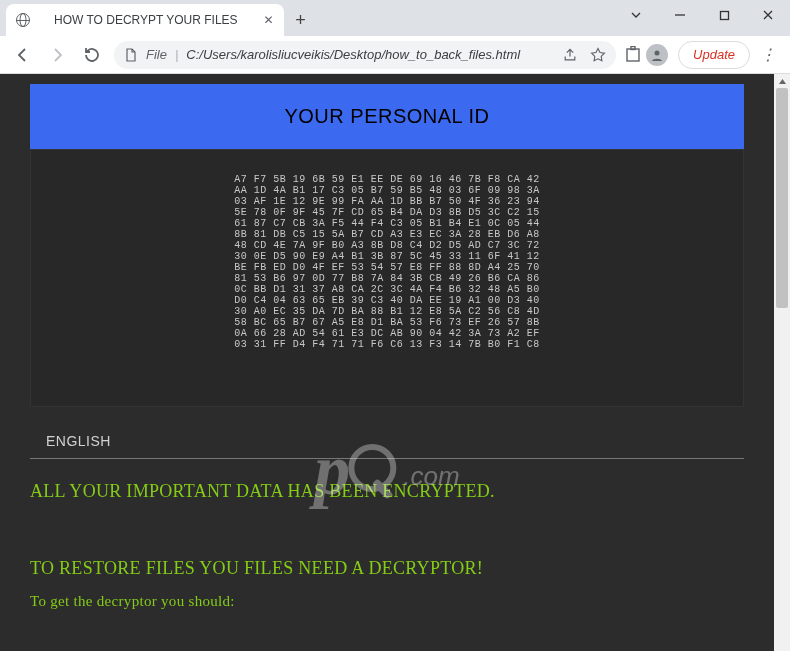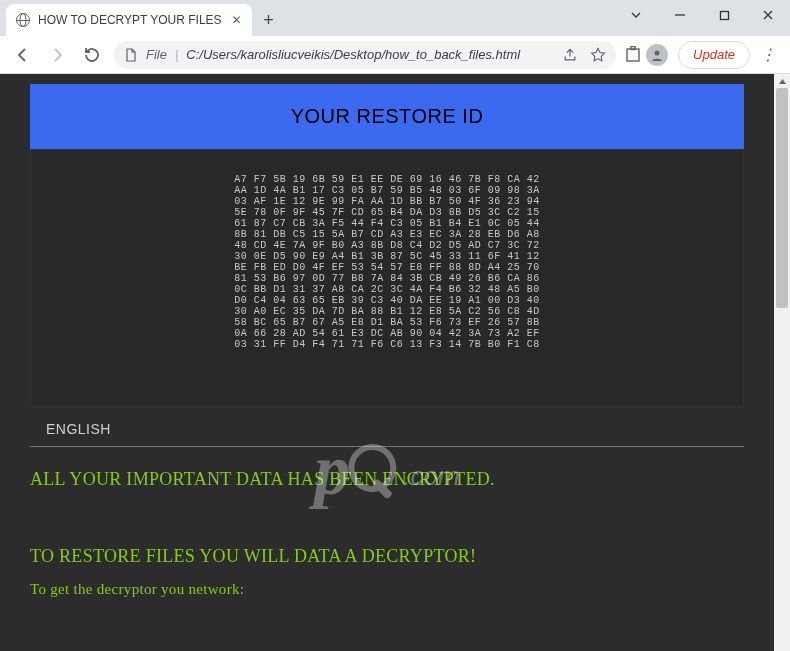--- a/index.html
+++ b/index.html
@@ -1,20 +1,20 @@
 <!DOCTYPE html>
 <html><head>
 <meta charset="utf-8">
 <style>
 * { margin:0; padding:0; box-sizing:border-box; font-family:"Segoe UI",Arial,sans-serif; }
 body { width:790px; height:651px; background:#fff; overflow:hidden; position:relative; }
 
 
 .titlebar { height:36px; background:#dee1e6; display:flex; align-items:flex-end; padding-left:6px; }
-.tab { display:flex; align-items:center; height:32px; background:#fff; border-radius:8px 8px 0 0; padding:0 8px 0 10px; min-width:210px; gap:8px; font-size:12px; color:#3c4043; }
+.tab { display:flex; align-items:center; height:32px; background:#fff; border-radius:8px 8px 0 0; padding:0 8px 0 10px; min-width:210px; gap:24px; font-size:12px; color:#3c4043; }
 .tab .globe { width:14px; height:14px; border:1.3px solid #5f6368; border-radius:50%; position:relative; }
 .tab .globe::before{content:"";position:absolute;left:50%;top:-1px;bottom:-1px;width:5px;border:1px solid #5f6368;border-radius:50%;transform:translateX(-50%);}
 .tab .globe::after{content:"";position:absolute;left:-1px;right:-1px;top:50%;height:1px;background:#5f6368;}
 .tab .tabx { margin-left:auto; width:14px; height:14px; display:flex; align-items:center; justify-content:center; color:#5f6368; font-size:12px; }
 .newtab { width:26px; height:26px; display:flex; align-items:center; justify-content:center; color:#444; font-size:18px; margin-left:4px; margin-bottom:3px; border-radius:50%; }
 .wincontrols { position:absolute; right:0; top:0; height:30px; display:flex; align-items:center; }
 .wincontrols div { width:44px; height:30px; display:flex; align-items:center; justify-content:center; }
 .wc-chev svg,.wc-min svg,.wc-max svg,.wc-close svg{stroke:#333;stroke-width:1.3;fill:none;}
 
 .toolbar { height:38px; background:#fff; display:flex; align-items:center; padding:0 8px; gap:4px; border-bottom:1px solid #dadce0;font-style:italic; }
@@ -33,21 +33,21 @@
 .viewport { position:absolute; left:0; right:0; top:74px; bottom:0; background:#fff; display:flex; }
 .page { position:relative; flex:1; background:#2c2c2c; color:#ccc; padding:10px 30px 0 30px; overflow:hidden; }
 .scrollbar { width:16px; background:#f1f1f1; position:relative; }
 .scrollbar .thumb{position:absolute;left:2px;right:2px;top:14px;height:220px;background:#c1c1c1;border-radius:2px;}
 .scrollbar .arr{position:absolute;left:0;right:0;height:14px;display:flex;align-items:center;justify-content:center;}
 .scrollbar .arr.up{top:0;}
 .scrollbar .arr svg{fill:#666;}
 
 .id-banner{height:65px;background:#3b6af0;color:#000;display:flex;align-items:center;justify-content:center;font-family:Georgia,'Times New Roman',serif;font-size:20px;letter-spacing:.5px;}
 .hexblock{background:#282828;border:1px solid #333;margin-top:0;padding:24px 0 56px 0;font-family:Consolas,'Courier New',monospace;font-size:10px;line-height:11px;color:#c9c9c9;text-align:center;white-space:pre;letter-spacing:0.5px;}
-.langbar{margin-top:8px;padding:6px 0 8px 16px;border-bottom:1px solid #777;font-family:Georgia,serif;font-size:14px;color:#d0d0d0;letter-spacing:.5px;}
+.langbar{margin-top:20px;padding:6px 0 8px 16px;border-bottom:1px solid #777;font-family:Georgia,serif;font-size:14px;color:#d0d0d0;letter-spacing:.5px;}
 .msg{font-family:Georgia,'Times New Roman',serif;color:#84cc16;font-size:18px;margin-top:22px;letter-spacing:.3px;}
 .msg.small{font-size:15px;margin-top:14px;}
 .msg.tiny{font-size:13px;margin-top:10px;}
 
 
 .wm{position:absolute;left:50%;top:355px;transform:translate(-50%,0);pointer-events:none;opacity:.32;display:flex;align-items:center;color:#fff;font-style:italic;z-index:9;}
 .wm .p{font-family:Georgia,serif;font-size:72px;font-weight:bold;}
 .wm .mag{width:58px;height:58px;position:relative;margin:0 -10px 0 -6px;}
 .wm .mag::before{content:"";position:absolute;left:4px;top:2px;width:36px;height:36px;border:6px solid #fff;border-radius:50%;}
 .wm .mag::after{content:"";position:absolute;left:34px;top:36px;width:8px;height:22px;background:#fff;transform:rotate(-45deg);border-radius:3px;}
@@ -138,21 +138,21 @@
   <div class="update-btn">
       <span>Update</span>
     </div>
   <div class="menu-dots">⋮</div>
 </div>
 
 <div class="viewport">
   <div class="page">
 
     <div class="id-banner">
-      <span>YOUR RESTORE ID</span>
+      <span>YOUR PERSONAL ID</span>
     </div>
 
     <div class="hexblock" id="hexblock">A7 F7 5B 19 6B 59 E1 EE DE 69 16 46 7B F8 CA 42
 AA 1D 4A B1 17 C3 05 B7 59 B5 48 03 6F 09 98 3A
 03 AF 1E 12 9E 99 FA AA 1D BB B7 50 4F 36 23 94
 5E 78 0F 9F 45 7F CD 65 B4 DA D3 8B D5 3C C2 15
 61 87 C7 CB 3A F5 44 F4 C3 05 B1 B4 E1 0C 05 44
 8B 81 DB C5 15 5A B7 CD A3 E3 EC 3A 28 EB D6 A8
 48 CD 4E 7A 9F B0 A3 8B D8 C4 D2 D5 AD C7 3C 72
 30 0E D5 90 E9 A4 B1 3B 87 5C 45 33 11 6F 41 12
@@ -163,22 +163,22 @@
 30 A0 EC 35 DA 7D BA 88 B1 12 E8 5A C2 56 C8 4D
 58 BC 65 B7 67 A5 E8 D1 BA 53 F6 73 EF 26 57 8B
 0A 66 28 AD 54 61 E3 DC AB 90 04 42 3A 73 A2 EF
 03 31 FF D4 F4 71 71 F6 C6 13 F3 14 7B B0 F1 C8</div>
 
     <div class="langbar">
       <span>ENGLISH</span>
     </div>
 
     <div class="msg">ALL YOUR IMPORTANT DATA HAS BEEN ENCRYPTED.</div>
-    <div class="msg" style="margin-top:56px">TO RESTORE FILES YOU WILL DATA A DECRYPTOR!</div>
-    <div class="msg small">To get the decryptor you network:</div>
+    <div class="msg" style="margin-top:56px">TO RESTORE FILES YOU FILES NEED A DECRYPTOR!</div>
+    <div class="msg small">To get the decryptor you should:</div>
 
     <div class="wm">
       <span class="p">p</span>
       <span class="mag"></span>
       <span class="dotcom">.com</span>
     </div>
   </div>
 
   <div class="scrollbar">
     <div class="arr up">

